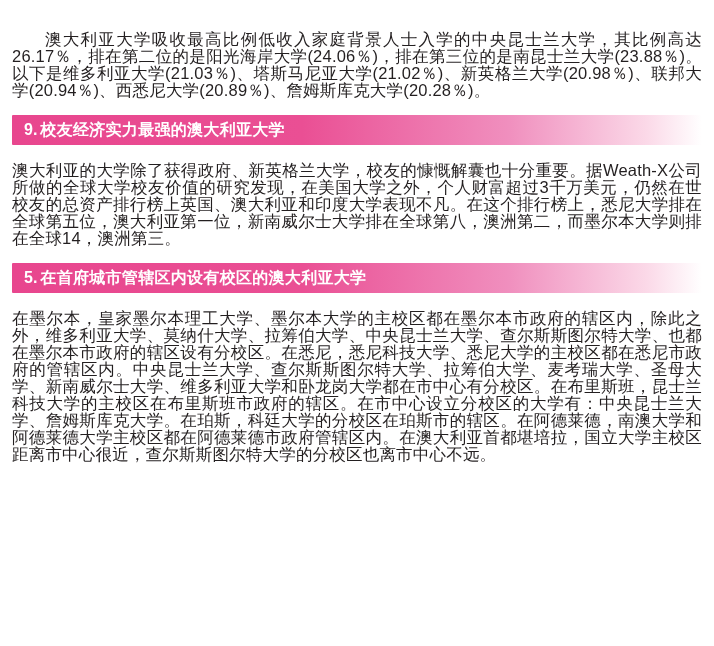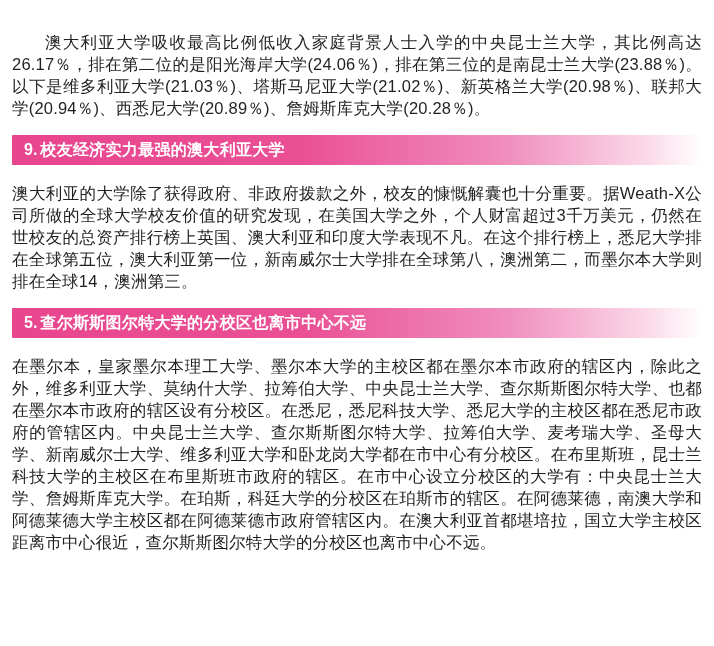--- a/index.html
+++ b/index.html
@@ -13,21 +13,21 @@
     font-family: "Liberation Sans", sans-serif;
     color: #231f20;
   }
   .page {
     width: 714px;
     box-sizing: border-box;
     padding: 14px 12px 10px 12px;
   }
   .para {
     font-size: 16.5px;
-    line-height: 22px;
+    line-height: 17px;
     text-align: justify;
     text-justify: inter-ideograph;
     color: #231f20;
     letter-spacing: 0.2px;
   }
   .para.indent {
     text-indent: 2em;
   }
   .section-heading {
     position: relative;
@@ -64,24 +64,24 @@
 
   <div class="block">
     <p class="para indent">澳大利亚大学吸收最高比例低收入家庭背景人士入学的中央昆士兰大学，其比例高达26.17％，排在第二位的是阳光海岸大学(24.06％)，排在第三位的是南昆士兰大学(23.88％)。以下是维多利亚大学(21.03％)、塔斯马尼亚大学(21.02％)、新英格兰大学(20.98％)、联邦大学(20.94％)、西悉尼大学(20.89％)、詹姆斯库克大学(20.28％)。</p>
   </div>
 
   <div class="block">
     <div class="section-heading">
       <span class="num">9.</span>
       <span class="htext">校友经济实力最强的澳大利亚大学</span>
     </div>
-    <p class="para">澳大利亚的大学除了获得政府、非政府拨款之外，校友的慷慨解囊也十分重要。据Weath-X公司所做的全球大学校友价值的研究发现，在美国大学之外，个人财富超过3千万美元，仍然在世校友的总资产排行榜上英国、澳大利亚和印度大学表现不凡。在这个排行榜上，悉尼大学排在全球第五位，澳大利亚第一位，新南威尔士大学排在全球第八，澳洲第二，而墨尔本大学则排在全球14，澳洲第三。</p>
+    <p class="para">澳大利亚的大学除了获得政府、新英格兰大学，校友的慷慨解囊也十分重要。据Weath-X公司所做的全球大学校友价值的研究发现，在美国大学之外，个人财富超过3千万美元，仍然在世校友的总资产排行榜上英国、澳大利亚和印度大学表现不凡。在这个排行榜上，悉尼大学排在全球第五位，澳大利亚第一位，新南威尔士大学排在全球第八，澳洲第二，而墨尔本大学则排在全球14，澳洲第三。</p>
   </div>
 
   <div class="block">
     <div class="section-heading">
       <span class="num">5.</span>
-      <span class="htext">查尔斯斯图尔特大学的分校区也离市中心不远</span>
+      <span class="htext">在首府城市管辖区内设有校区的澳大利亚大学</span>
     </div>
     <p class="para">在墨尔本，皇家墨尔本理工大学、墨尔本大学的主校区都在墨尔本市政府的辖区内，除此之外，维多利亚大学、莫纳什大学、拉筹伯大学、中央昆士兰大学、查尔斯斯图尔特大学、也都在墨尔本市政府的辖区设有分校区。在悉尼，悉尼科技大学、悉尼大学的主校区都在悉尼市政府的管辖区内。中央昆士兰大学、查尔斯斯图尔特大学、拉筹伯大学、麦考瑞大学、圣母大学、新南威尔士大学、维多利亚大学和卧龙岗大学都在市中心有分校区。在布里斯班，昆士兰科技大学的主校区在布里斯班市政府的辖区。在市中心设立分校区的大学有：中央昆士兰大学、詹姆斯库克大学。在珀斯，科廷大学的分校区在珀斯市的辖区。在阿德莱德，南澳大学和阿德莱德大学主校区都在阿德莱德市政府管辖区内。在澳大利亚首都堪培拉，国立大学主校区距离市中心很近，查尔斯斯图尔特大学的分校区也离市中心不远。</p>
   </div>
 
 </div>
 
 </body></html>

